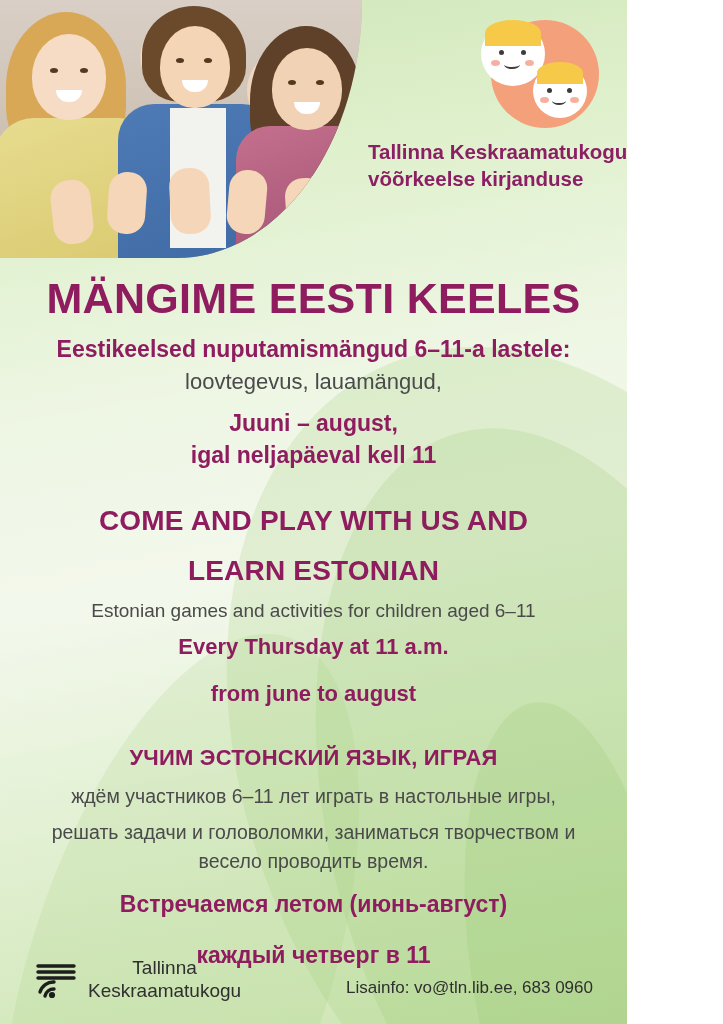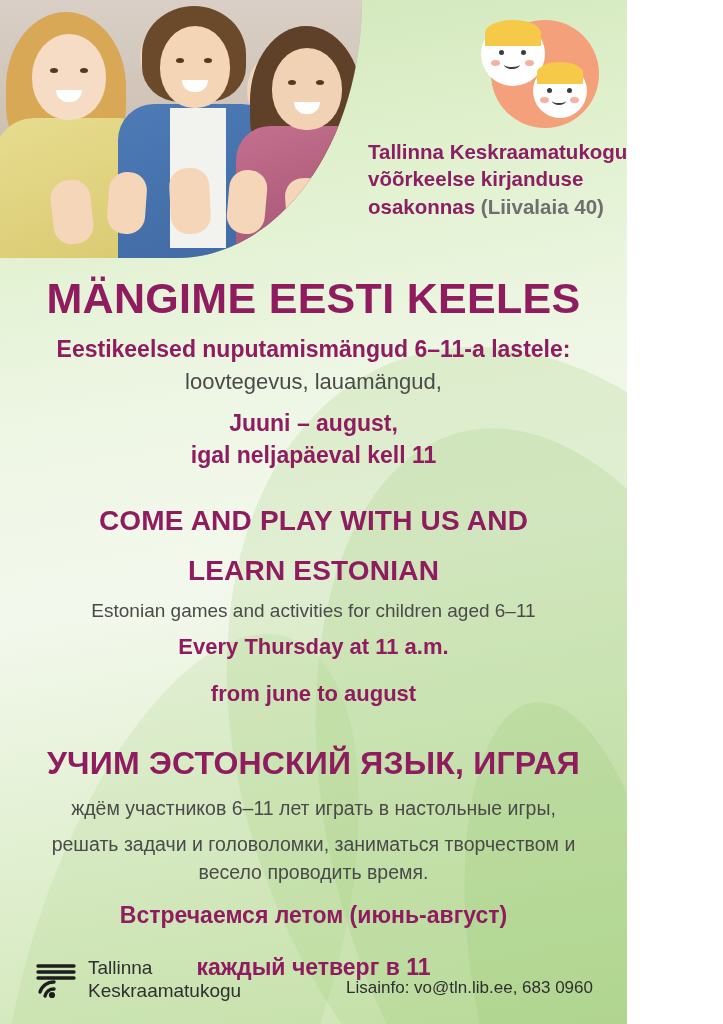--- a/index.html
+++ b/index.html
@@ -165,21 +165,21 @@
   .when-en {
     margin: 10px 0 0;
     font-size: 22px;
     line-height: 1.35;
     font-weight: bold;
     color: #8e1c5f;
   }
 
   h2.title-ru {
     margin: 36px 0 0;
-    font-size: 32px;
+    font-size: 22px;
     line-height: 1.15;
     font-weight: bold;
     color: #8e1c5f;
     letter-spacing: 0.2px;
   }
   .sub-ru {
     margin: 12px 0 0;
     font-size: 19.5px;
     line-height: 1.45;
     color: #4a4a4a;
@@ -193,20 +193,21 @@
   }
 
   
   .footer {
     position: absolute;
     left: 0; right: 0; bottom: 22px;
     padding: 0 34px;
     display: flex;
     align-items: flex-end;
     justify-content: space-between;
+    text-align: center;
   }
   .lib-logo { display: flex; align-items: center; gap: 10px; }
   .lib-mark { width: 44px; height: 44px; position: relative; flex: 0 0 auto; }
   .lib-mark svg { display: block; }
   .lib-name {
     font-size: 19px;
     line-height: 1.18;
     color: #2f2f2f;
   }
   .contact {
@@ -277,23 +278,20 @@
       <div class="lk-eye" style="left:76px; top:72px;"></div>
       <div class="lk-eye" style="left:96px; top:72px;"></div>
       <div class="lk-cheek" style="left:69px; top:81px;"></div>
       <div class="lk-cheek" style="left:99px; top:81px;"></div>
       <div class="lk-mouth" style="left:81px; top:81px; width:14px; height:8px;"></div>
     </div>
 
     <div class="org">
       <div>Tallinna Keskraamatukogu</div>
       <div>võõrkeelse kirjanduse</div>
-      <div>
-        <span>osakonnas</span><span class="muted"> (Liivalaia 40)</span>
-      </div>
     </div>
   </div>
 
   <div class="content">
 
     <h1 class="title-et">MÄNGIME EESTI KEELES</h1>
     <p class="sub-et-bold">Eestikeelsed nuputamismängud 6–11-a lastele:</p>
     <p class="sub-et">loovtegevus, lauamängud,</p>
     <p class="when-et">Juuni – august,</p>
     <p class="when-et" style="margin-top:2px;">igal neljapäeval kell 11</p>

